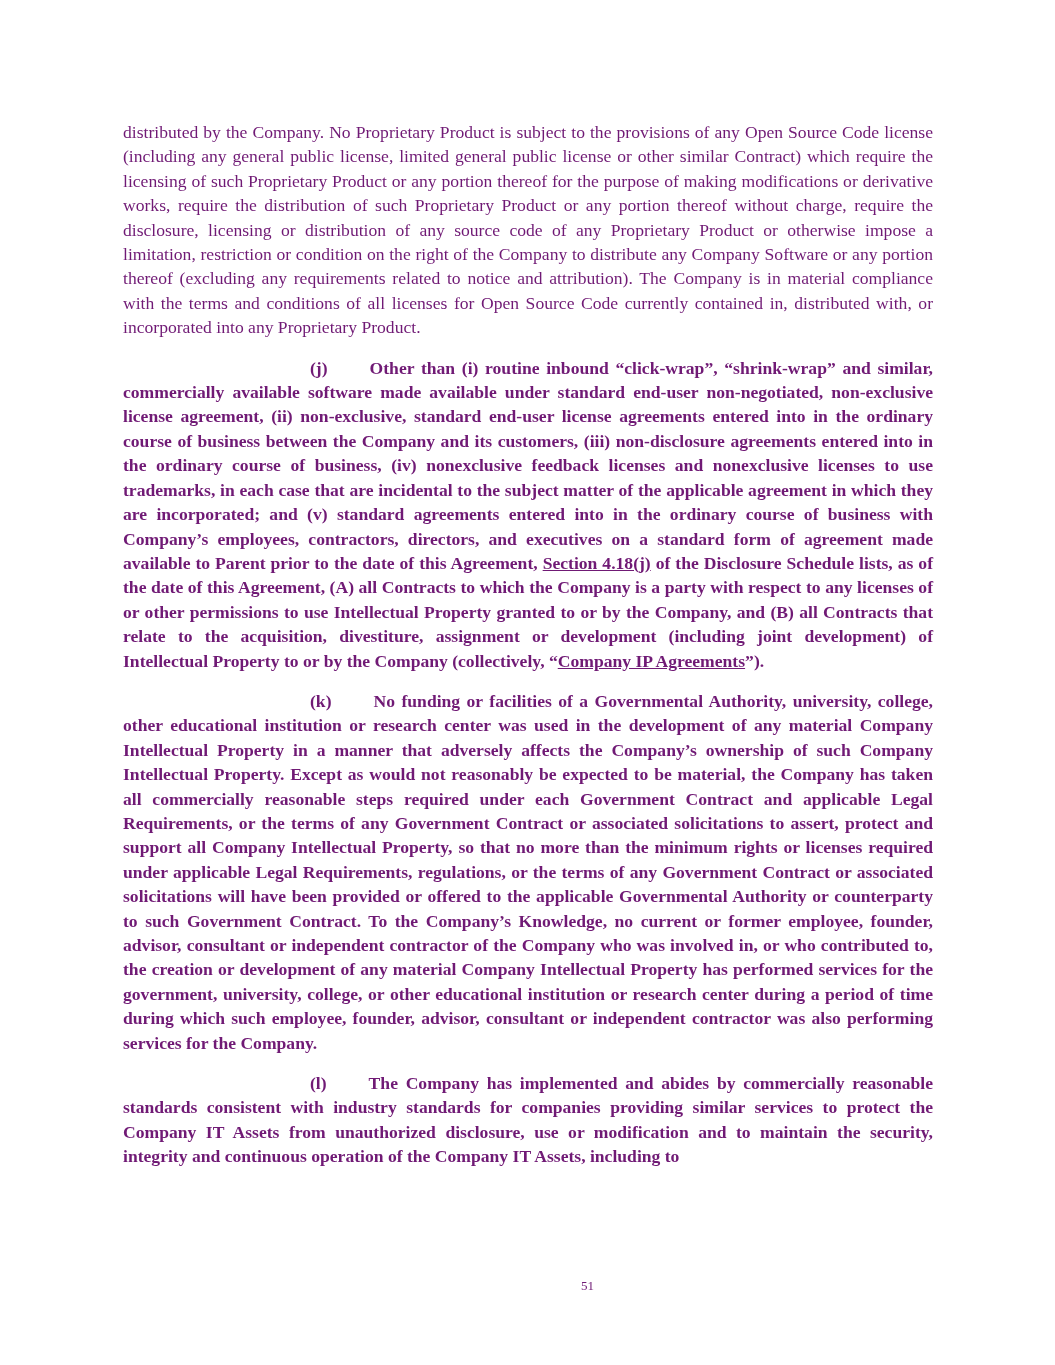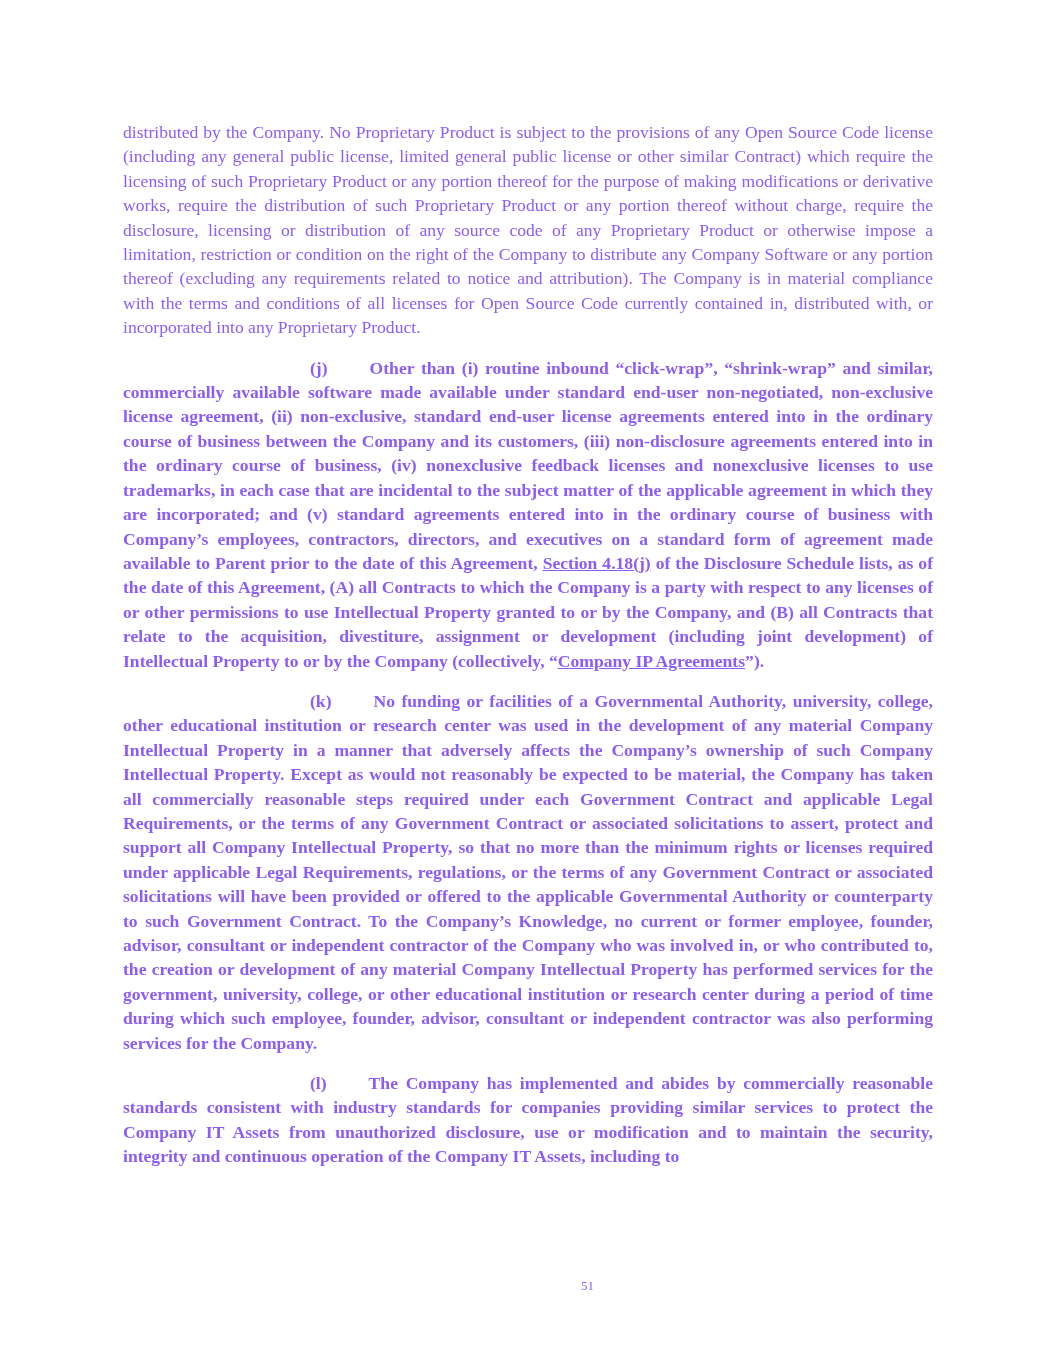--- a/index.html
+++ b/index.html
@@ -9,21 +9,21 @@
   }
   .page {
     position: relative;
     width: 1055px;
     height: 1365px;
     background: #ffffff;
     overflow: hidden;
     font-family: "Liberation Serif", "DejaVu Serif", serif;
     font-size: 17.6px;
     line-height: 24.4px;
-    color: #8b5cf6;
+    color: #701a75;
   }
   .content {
     position: absolute;
     left: 123px;
     top: 120px;
     width: 810px;
   }
   p.para {
     margin: 0 0 16px 0;
     text-align: justify;

